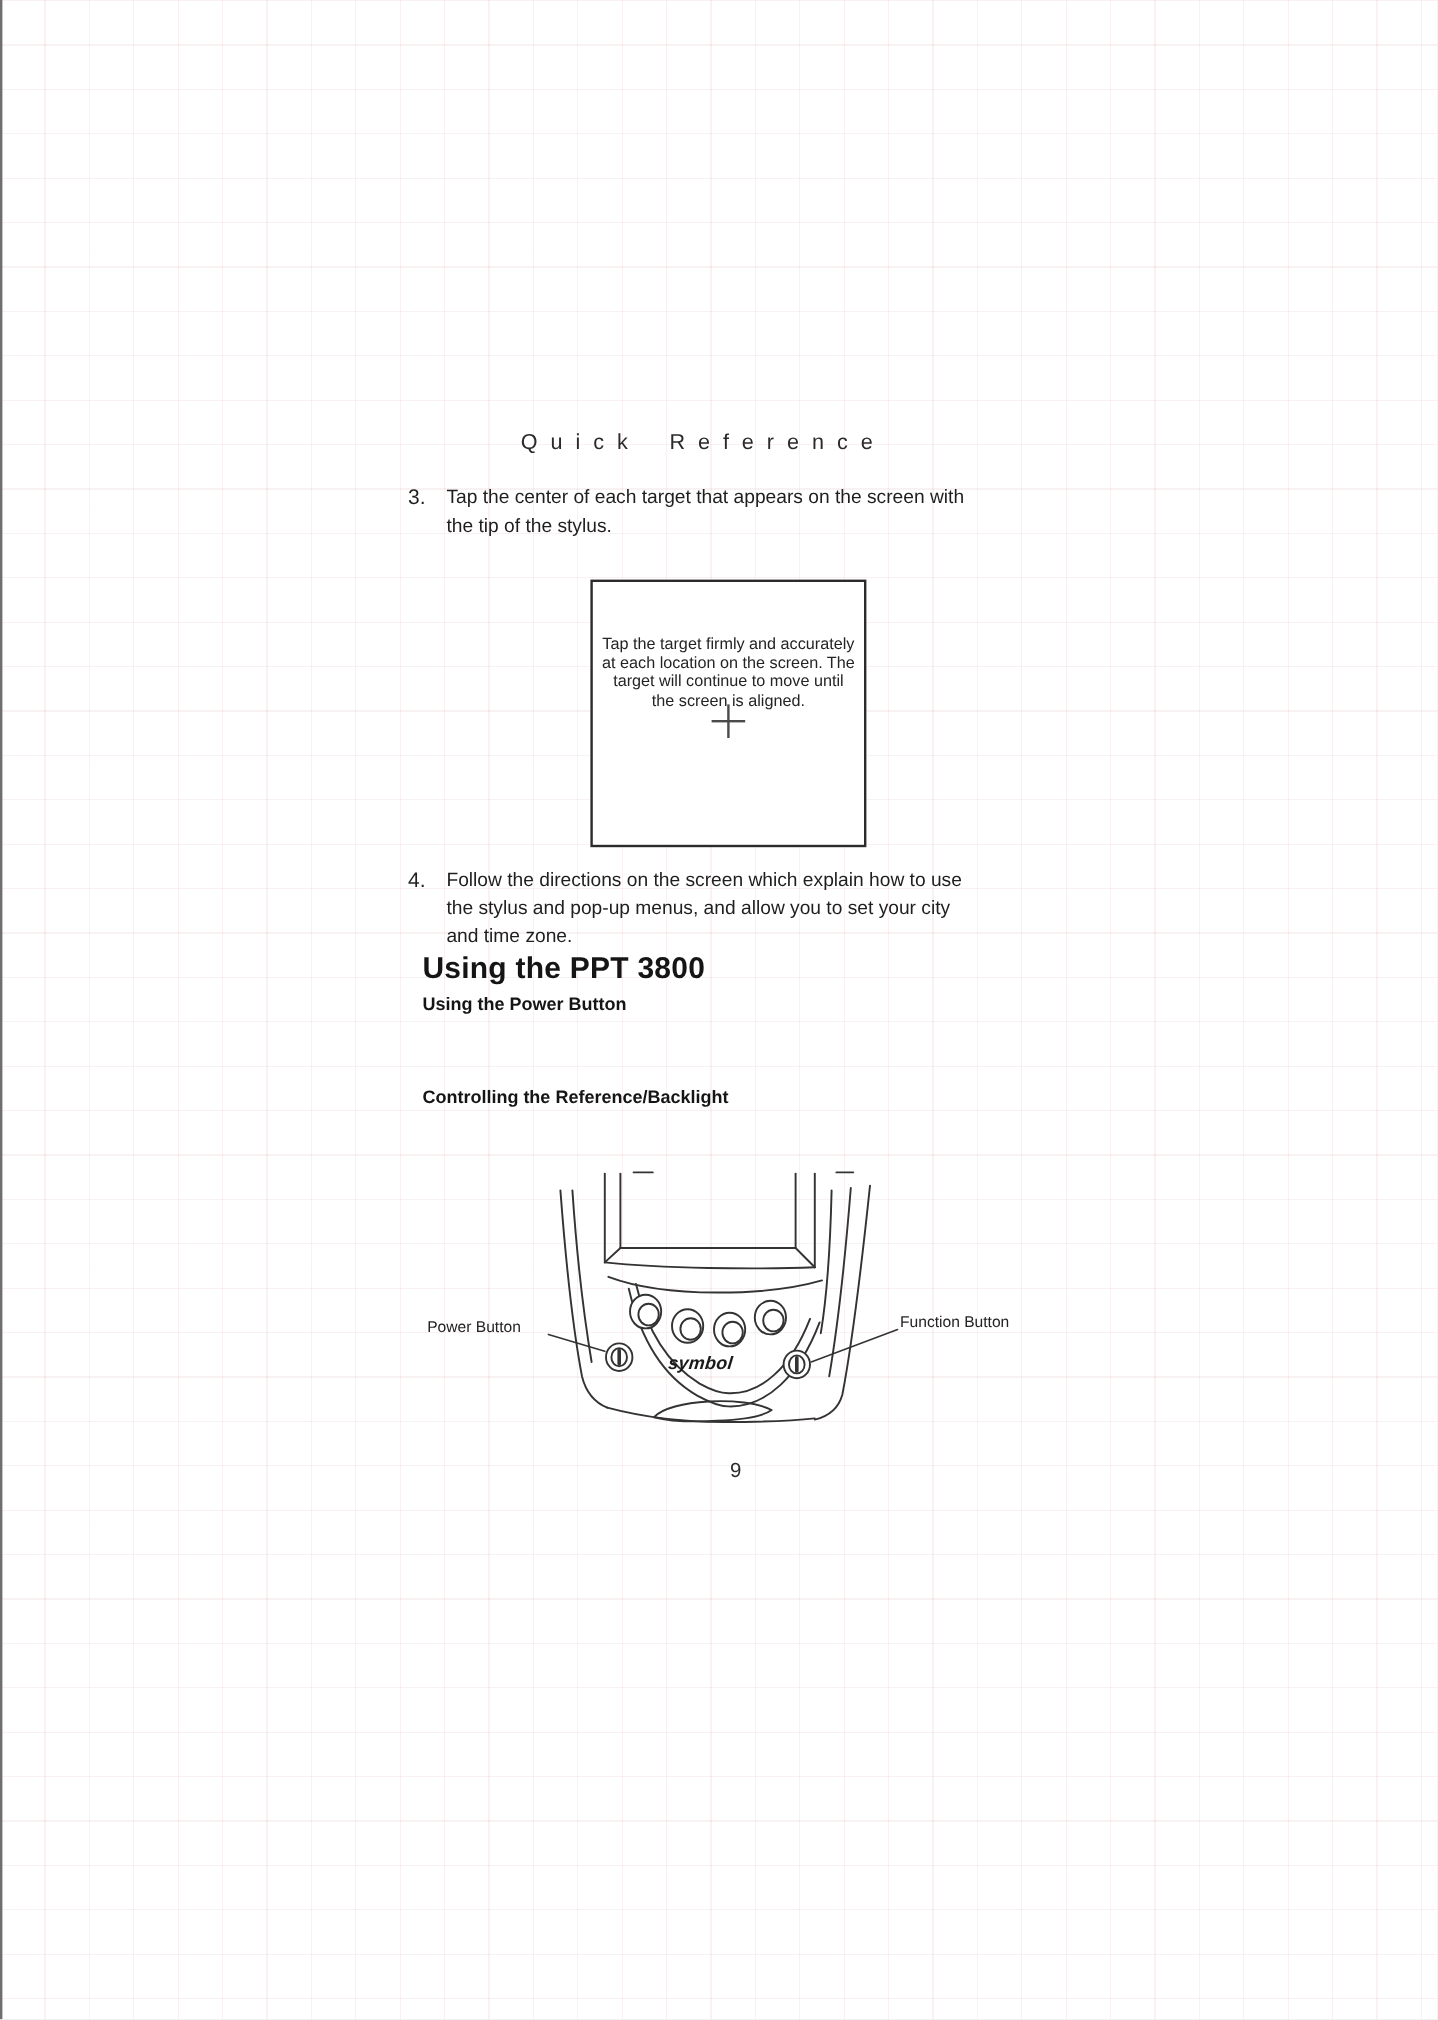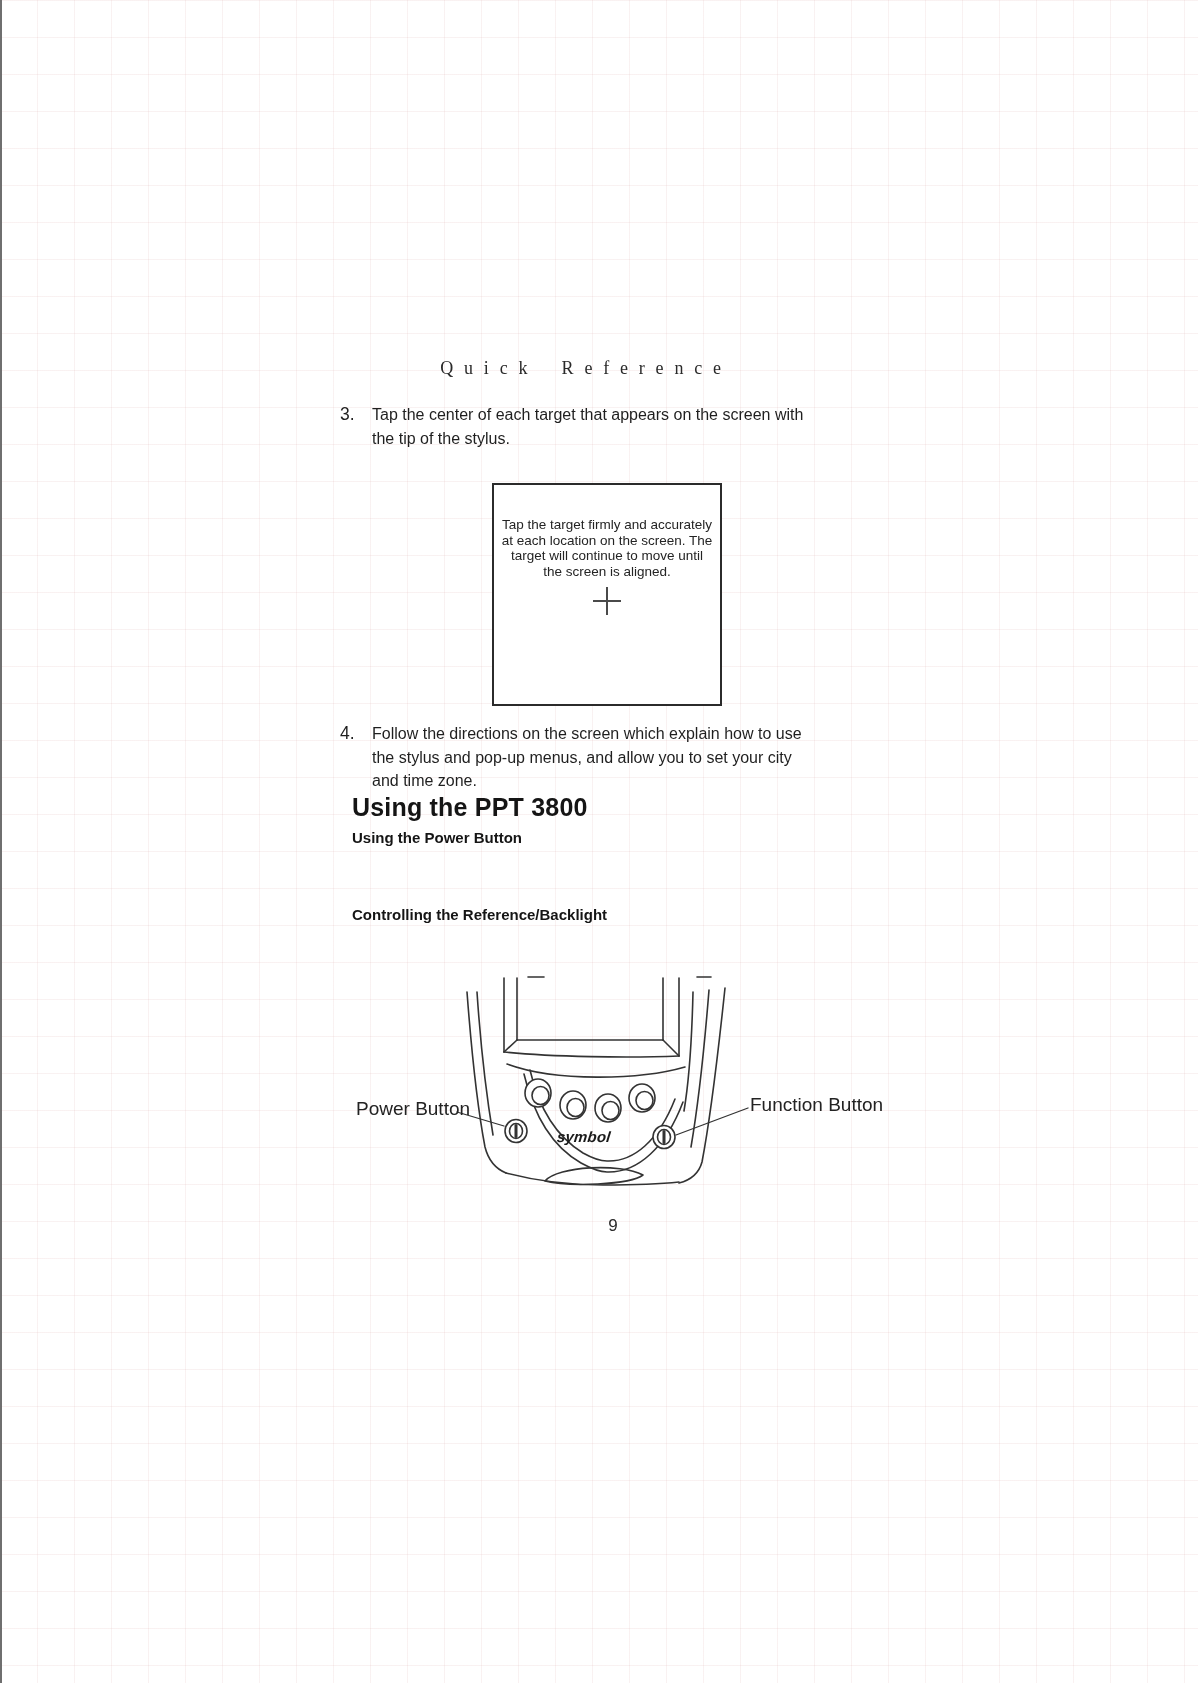--- a/index.html
+++ b/index.html
@@ -13,41 +13,40 @@
       repeating-linear-gradient(to bottom, rgba(214,160,160,0.14) 0 1px, transparent 1px 37px);
     font-family:"Liberation Sans","DejaVu Sans",sans-serif;
     color:#1f1f1f;
     overflow:hidden;
   }
   .edge-line{position:absolute;left:0;top:0;width:2px;height:100%;background:#6f6f6f;}
   .header{
     position:absolute;left:336px;top:358px;width:500px;
     text-align:center;font-size:18px;letter-spacing:0.60em;word-spacing:0.45em;
     color:#2a2a2a;
-    font-family:Liberation Serif, serif;
   }
   .step{position:absolute;display:flex;}
   .step-num{width:32px;flex:0 0 32px;font-size:17.5px;line-height:23.5px;}
   .step-text{width:505px;font-size:16px;line-height:23.5px;white-space:pre-line;}
   .calib-box{
     position:absolute;left:492px;top:483px;width:230px;height:223px;
     border:2px solid #2b2b2b;box-sizing:border-box;background:#fff;
   }
   .calib-msg{
-    margin:32px auto 0 auto;width:216px;text-align:center;
+    margin:44px auto 0 auto;width:216px;text-align:center;
     font-size:13.5px;line-height:15.5px;white-space:pre-line;color:#242424;
   }
   .calib-target{position:absolute;left:50%;top:102px;width:28px;height:28px;transform:translateX(-50%);}
   .calib-target::before{content:"";position:absolute;left:0;right:0;top:13px;height:2px;background:#4a4a4a;}
   .calib-target::after{content:"";position:absolute;top:0;bottom:0;left:13px;width:2px;background:#4a4a4a;}
   .h1{position:absolute;left:352px;top:793px;font-size:25px;font-weight:bold;color:#151515;letter-spacing:0.2px;}
   .h2{position:absolute;left:352px;font-size:15px;font-weight:bold;color:#151515;}
   .para{position:absolute;left:352px;width:510px;font-size:17.5px;line-height:23.5px;white-space:pre-line;}
   .figure-svg{position:absolute;left:440px;top:975px;width:320px;height:215px;}
-  .fig-label{position:absolute;font-size:19px;color:#232323;}
+  .fig-label{position:absolute;font-size:13px;color:#232323;}
   .label-power{left:356px;top:1098px;}
   .label-function{left:750px;top:1094px;}
   .logo{
     position:absolute;left:557px;top:1128px;
     font-size:15px;font-weight:bold;font-style:italic;
     letter-spacing:0.2px;color:#1a1a1a;transform:skewX(-6deg);
   }
   .page-number{position:absolute;left:595px;top:1216px;width:36px;text-align:center;font-size:17px;color:#2a2a2a;}
   svg path, svg ellipse, svg line{vector-effect:non-scaling-stroke;}
 </style>

